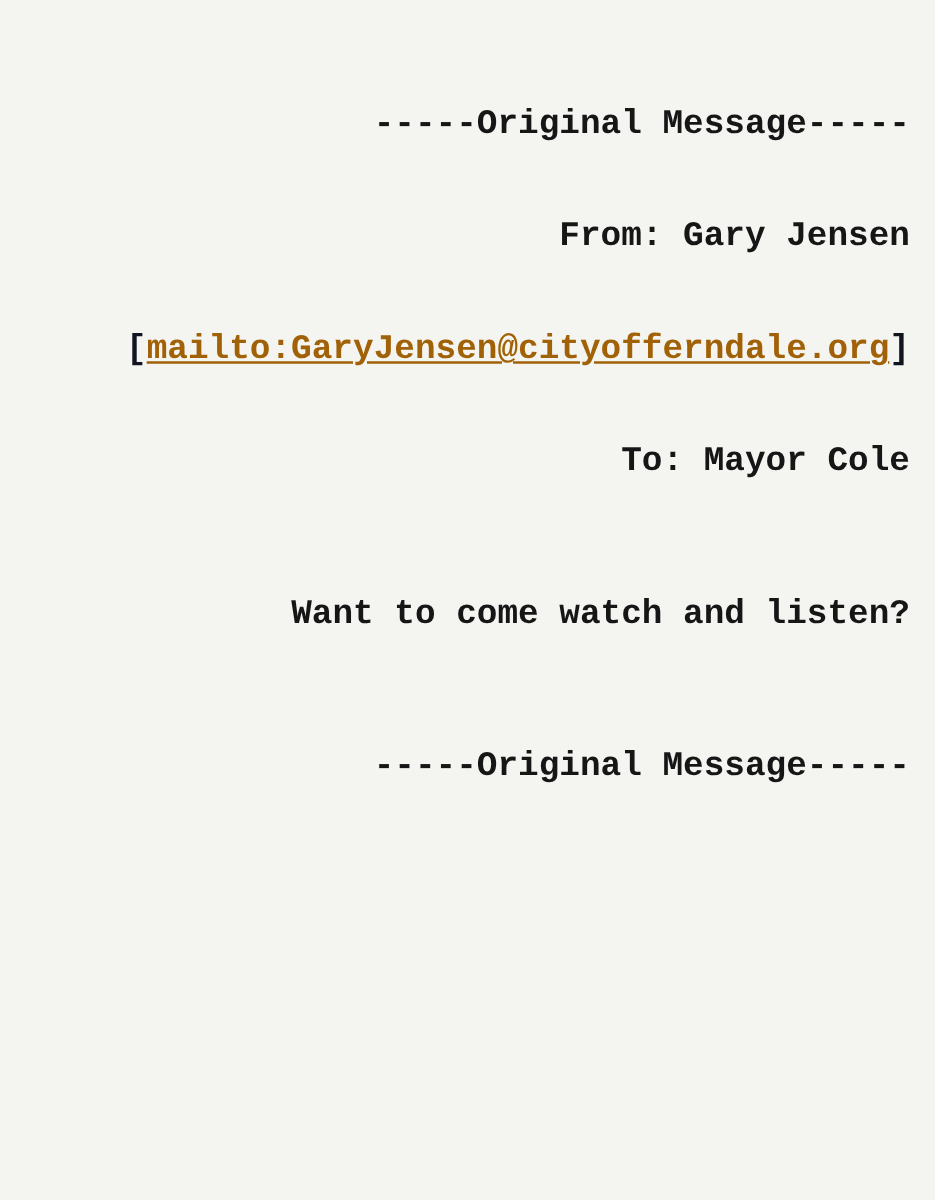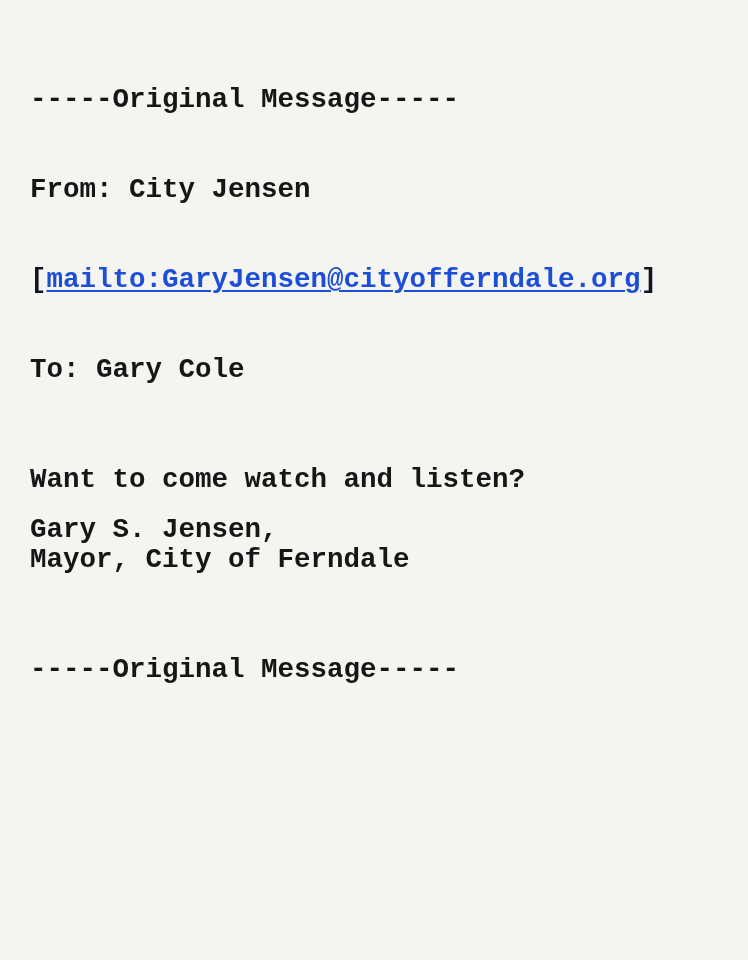--- a/index.html
+++ b/index.html
@@ -16,58 +16,57 @@
     box-sizing: border-box;
     width: 748px;
     height: 960px;
     padding: 25px 20px 0 30px;
     font-family: "Liberation Mono", "DejaVu Sans Mono", monospace;
     font-weight: bold;
     font-size: 27.5px;
     line-height: 30px;
     color: #161616;
     letter-spacing: 0;
+    text-align: right;
   }
   .block {
     white-space: pre;
     margin: 0;
   }
   .gap {
-    margin-top: 20px; 
+    margin-top: 32px; 
   }
   .line {
     white-space: pre;
   }
   a.mail-link {
-    color: #1d4ed8;
+    color: #a16207;
     text-decoration: underline;
     text-decoration-thickness: 2px;
     text-underline-offset: 3px;
     cursor: pointer;
   }
   .bracket {
     color: #10141f;
   }
 </style>
 </head>
 <body>
 
 <div class="email-thread">
 
   <div class="block">
     <div class="line">-----Original Message-----</div>
-    <div class="line">From: City Jensen</div>
+    <div class="line">From: Gary Jensen</div>
     <div class="line"><span class="bracket">[</span><a class="mail-link">mailto:GaryJensen@cityofferndale.org</a><span class="bracket">]</span></div>
-    <div class="line">To: Gary Cole</div>
+    <div class="line">To: Mayor Cole</div>
   </div>
 
   <div class="block gap">Want to come watch and listen?</div>
 
-  <div class="block gap">Gary S. Jensen,
-Mayor, City of Ferndale</div>
 
   <div class="block gap">
     <div class="line">-----Original Message-----</div>
     
     
     
     
     
   </div>
 

